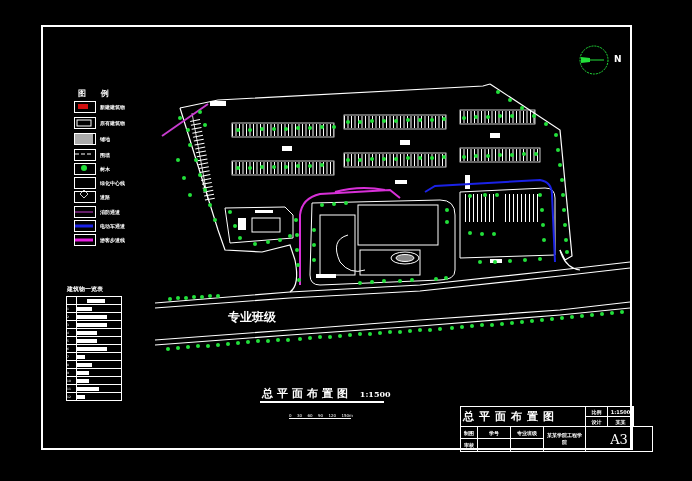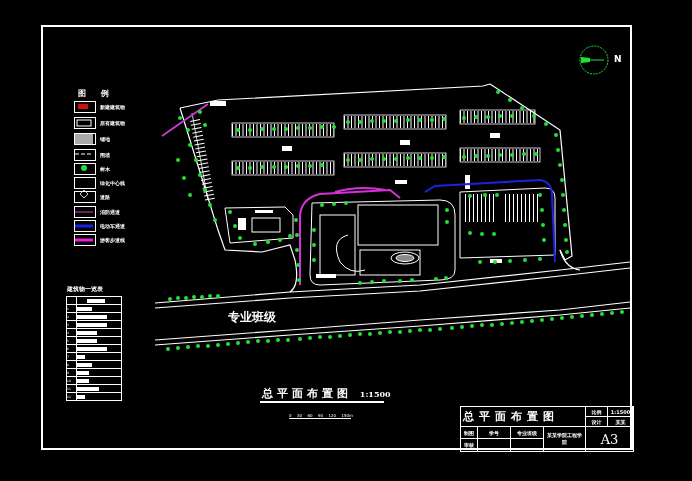--- a/index.html
+++ b/index.html
@@ -465,14 +465,14 @@
   <div class="tb-cell" style="left:146px;top:-1px;width:27px;height:11px;">1:1500</div>
   <div class="tb-cell" style="left:124px;top:9px;width:23px;height:11px;">设计</div>
   <div class="tb-cell" style="left:146px;top:9px;width:27px;height:11px;">某某</div>
   <div class="tb-cell" style="left:-1px;top:19px;width:18px;height:13px;">制图</div>
   <div class="tb-cell" style="left:-1px;top:31px;width:18px;height:14px;">审核</div>
   <div class="tb-cell" style="left:16px;top:19px;width:34px;height:13px;">学号</div>
   <div class="tb-cell" style="left:16px;top:31px;width:34px;height:14px;"></div>
   <div class="tb-cell" style="left:49px;top:19px;width:34px;height:13px;">专业班级</div>
   <div class="tb-cell" style="left:49px;top:31px;width:34px;height:14px;"></div>
   <div class="tb-cell" style="left:82px;top:19px;width:43px;height:26px;padding:2px;text-align:center;line-height:7px;">某某学院工程学院</div>
-  <div class="tb-cell" style="left:124px;top:19px;width:49px;height:26px;font-size:13px;font-family:'DejaVu Serif',serif;font-weight:normal;">A3</div>
+  <div class="tb-cell" style="left:124px;top:19px;width:68px;height:26px;font-size:13px;font-family:'DejaVu Serif',serif;font-weight:normal;">A3</div>
 </div>
 
 </body></html>

